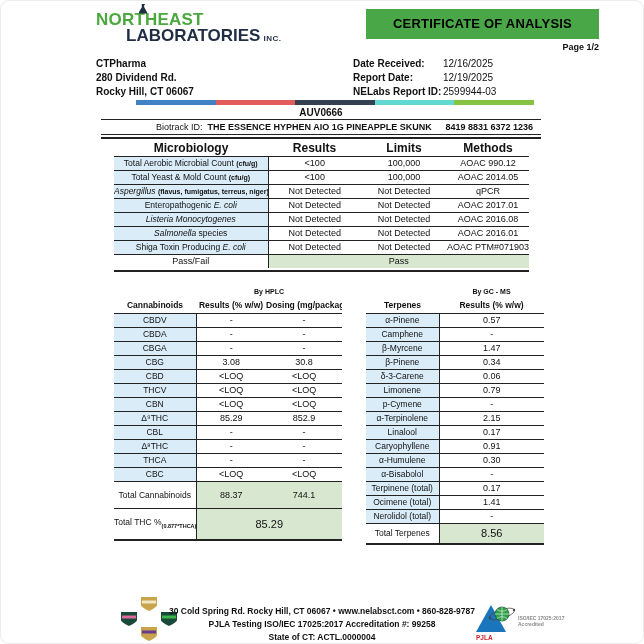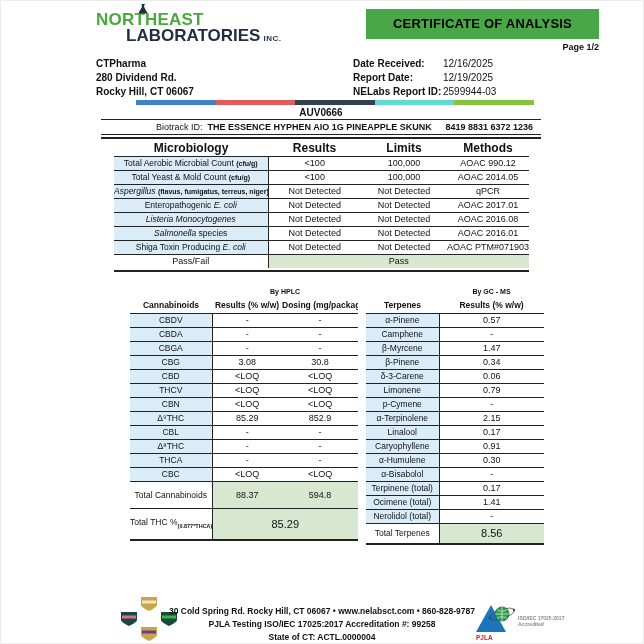--- a/index.html
+++ b/index.html
@@ -1,16 +1,16 @@
 <!DOCTYPE html>
 <html><head>
 <meta charset="utf-8">
 <style>
   html,body{margin:0;padding:0;background:#fff;}
-  .page{position:relative;width:642px;height:642px;background:#fff;border:1px solid #ececec;border-radius:1px;
+  .page{position:relative;width:642px;height:642px;background:#fff;border:1px solid #ececec;border-radius:9px;
         font-family:"Liberation Sans","DejaVu Sans",sans-serif;color:#111;overflow:hidden;}
 
   
   .logo{position:absolute;left:95px;top:10px;}
   .logo-line1{position:relative;font-size:17px;font-weight:800;color:#4aa83d;letter-spacing:.2px;line-height:18px;}
   .flask{position:absolute;left:43px;top:-7px;}
   .logo-line2{font-size:17px;font-weight:800;color:#1f2e43;margin-left:30px;margin-top:-2px;line-height:18px;}
   .logo-inc{font-size:8px;font-weight:700;color:#1f2e43;margin-left:3px;letter-spacing:.5px;}
   .banner{position:absolute;left:365px;top:8px;width:233px;height:30px;background:#4aa747;color:#000000;
           font-weight:700;font-size:13px;text-align:center;line-height:30px;letter-spacing:.2px;}
@@ -46,21 +46,21 @@
   .tbl tr.hrow th{font-weight:700;border-bottom:1px solid #222;height:15px;}
   .tbl tbody td,.tbl tfoot td{border-top:1px solid #222;}
   .c1{background:#d9ecf8;font-weight:700;border-right:1.2px solid #222;font-size:8.5px;}
   .it{font-style:italic;}
   .sm{font-size:7px;font-weight:600;}
   .gcell{background:#d8e8d0;}
   .b{font-weight:700;}
   .micro{position:absolute;left:113px;top:140px;width:415px;}
   .micro .hrow th{font-size:12px;}
   .plabel{font-weight:700;border-right:1.2px solid #222;background:#fff;}
-  .cann{position:absolute;left:113px;top:284px;width:228px;margin-left:16px;}
+  .cann{position:absolute;left:113px;top:284px;width:228px;}
   .terp{position:absolute;left:365px;top:284px;width:178px;}
   .mrow th{border:none;font-size:7px;font-weight:700;height:13px;}
   .hrow th{font-size:8.5px;}
   .tbl-end{border-bottom:2.5px solid #222;}
   .trow td{height:26px;line-height:26px;}
   .tlabel{font-weight:700;border-right:1.2px solid #222;background:#fff;font-size:8.5px;}
   .formula{font-size:5.5px;vertical-align:sub;font-weight:700;}
   .big{font-size:11px;font-weight:700;}
   .terp-total td{height:19px;line-height:19px;}
 
@@ -289,21 +289,21 @@
           <tr>
             <td class="c1">CBC</td>
             <td>&lt;LOQ</td>
             <td>&lt;LOQ</td>
           </tr>
         </tbody>
       <tfoot>
         <tr class="trow">
           <td class="tlabel">Total Cannabinoids</td>
           <td class="gcell b">88.37</td>
-          <td class="gcell b">594.8</td>
+          <td class="gcell b">744.1</td>
         </tr>
         <tr class="trow">
           <td class="tlabel"><span>Total THC %</span><span class="formula">(0.877*THCA)+THC</span></td>
           <td colspan="2" class="gcell big">85.29</td>
         </tr>
       </tfoot>
     </table>
   </div>
 
   <div class="terp">

